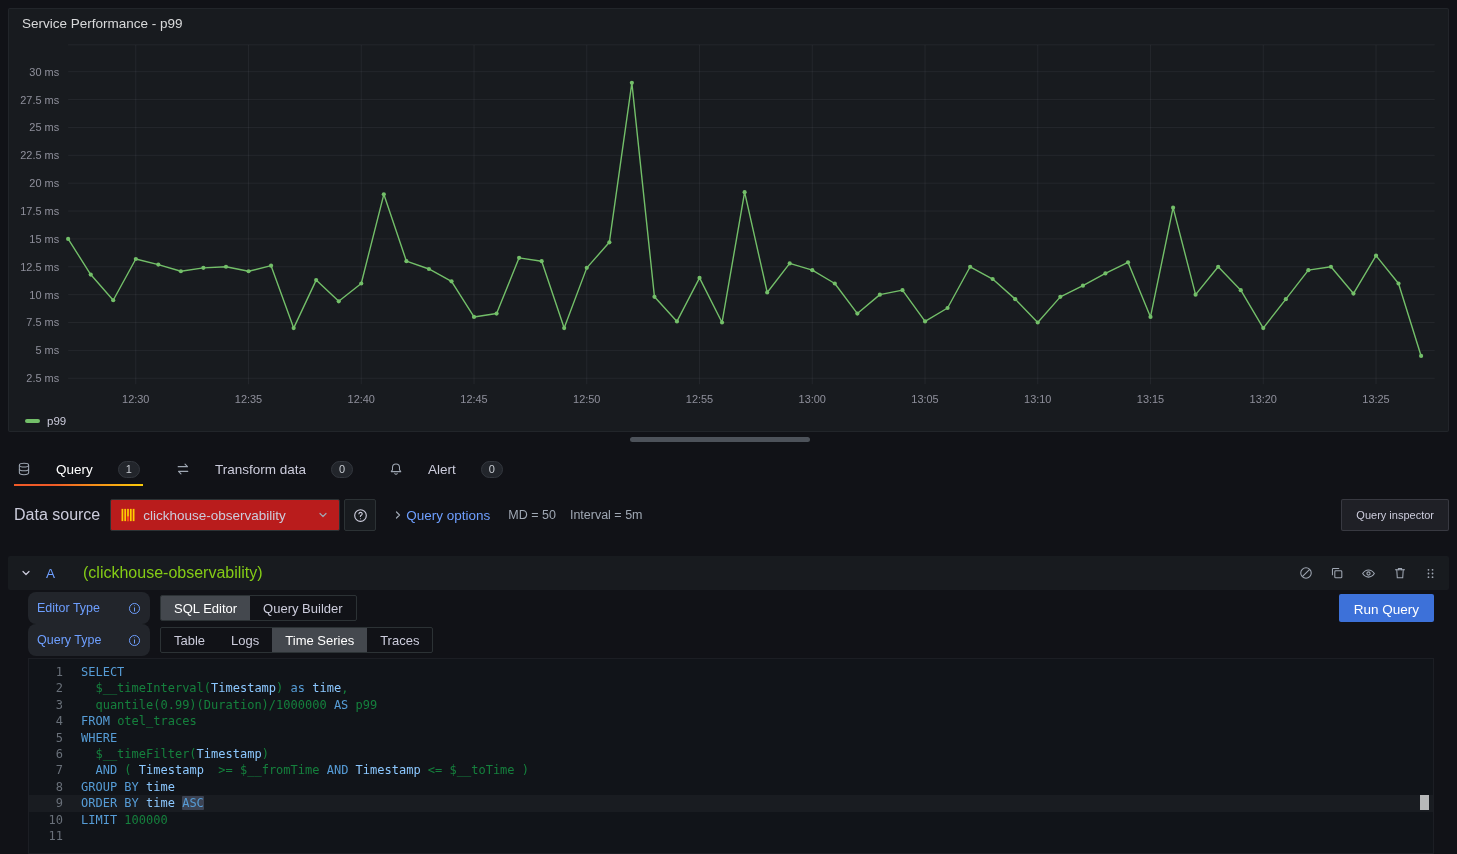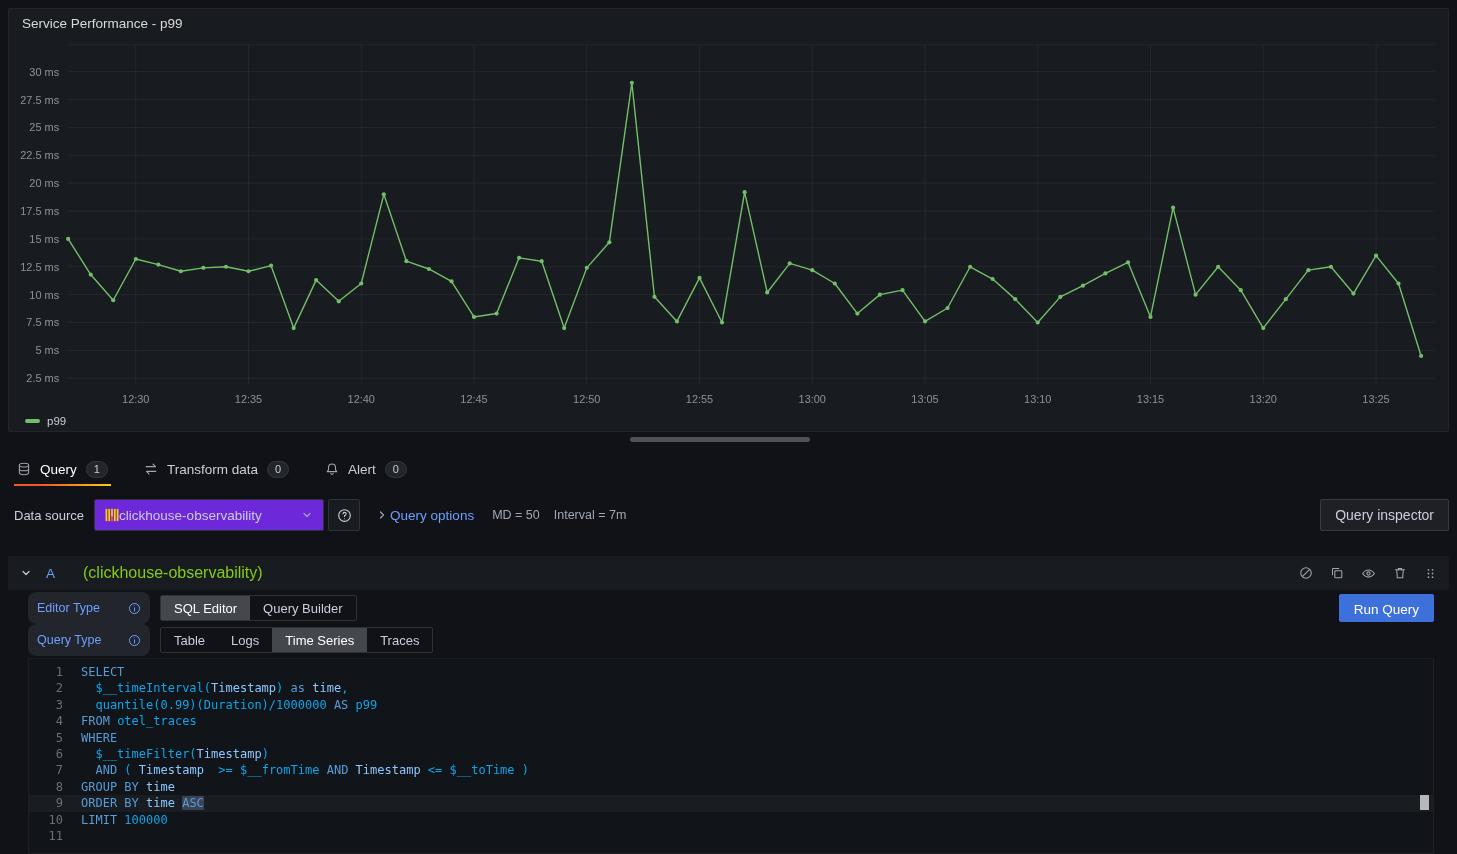--- a/index.html
+++ b/index.html
@@ -12,45 +12,45 @@
   .panel-title{position:absolute;left:13px;top:7px;font-size:13.5px;font-weight:400;color:#D8D9DA;z-index:2}
   #chart-svg{position:absolute;left:0;top:0;width:100%;height:100%}
   #chart-svg text{font-family:"Liberation Sans",sans-serif;font-size:11px;fill:rgba(204,204,220,0.65)}
   .legend{position:absolute;left:16px;top:406px;display:flex;align-items:center;gap:7px;cursor:pointer;z-index:2}
   .legend-swatch{width:15px;height:4px;border-radius:2px;background:#73BF69}
   .legend-label{font-size:11.5px;color:#CCCCDC}
   .hscroll-thumb{position:absolute;left:630px;top:437px;width:180px;height:5px;border-radius:3px;background:#4D525A;cursor:pointer}
 
   
   #tabs-row{position:absolute;left:14px;top:452px;height:34px;display:flex;gap:30px}
-  .tab{position:relative;display:flex;align-items:center;gap:9px;padding:0 3px;cursor:pointer;color:#CCCCDC}
+  .tab{position:relative;display:flex;align-items:center;gap:25px;padding:0 3px;cursor:pointer;color:#CCCCDC}
   .tab .t-icon{display:flex;color:#9FA7B3}
   .t-label{font-size:13.5px}
   .tab.active .t-label{color:#FFFFFF;font-weight:500}
   .t-badge{font-size:11px;color:#C7CBD1;background:#22252B;border:1px solid #33373E;border-radius:9px;
            padding:1px 7px;line-height:13px}
   .t-underline{position:absolute;left:0;right:0;bottom:0;height:2px;
            background-image:linear-gradient(90deg,#F05A28 30%,#FBCA0A 99%)}
 
   
   #ds-row{position:absolute;left:8px;top:499px;width:1441px;height:32px;display:flex;align-items:center}
-  .ds-label{font-size:13px;color:#CCCCDC;margin:0 10px 0 6px}
-  .ds-picker{width:230px;height:32px;display:flex;align-items:center;padding:0 10px;background:#6d28d9;
+  .ds-label{font-size:16px;color:#CCCCDC;margin:0 10px 0 6px}
+  .ds-picker{width:230px;height:32px;display:flex;align-items:center;gap:8px;padding:0 10px;background:#b91c1c;
              border:1px solid #2C3235;border-radius:2px;cursor:pointer;box-sizing:border-box}
   .ds-value{font-size:13.5px;color:#CCCCDC;flex:1;white-space:nowrap}
   .chev{color:#9FA7B3;display:flex}
   .icon-btn{width:32px;height:32px;margin-left:4px;display:flex;align-items:center;justify-content:center;
             background:#181B1F;border:1px solid #2C3235;border-radius:2px;color:#CCCCDC;cursor:pointer;box-sizing:border-box}
   button{font-family:inherit}
   .q-options{flex:1;display:flex;align-items:center;margin-left:16px;gap:2px}
   .qo-chev{color:#9FA7B3;display:flex;cursor:pointer}
   .qo-link{font-size:13.5px;color:#6E9FFF;cursor:pointer;margin-right:16px}
   .qo-meta{font-size:12.5px;color:#9FA7B3;margin-right:12px}
   .secondary-btn{height:32px;padding:0 14px;background:rgba(204,204,220,0.08);border:1px solid rgba(204,204,220,0.15);
-            border-radius:2px;color:#CCCCDC;font-size:14px;font-weight:500;cursor:pointer}
+            border-radius:2px;color:#CCCCDC;font-size:11px;font-weight:500;cursor:pointer}
 
   
   .query-card{position:absolute;left:8px;top:556px;width:1441px;height:298px}
   .q-header{height:34px;background:#181B1F;border-radius:2px;display:flex;align-items:center;padding:0 12px;box-sizing:border-box}
   .q-collapse{color:#CCCCDC;display:flex;cursor:pointer}
   .refid{color:#6E9FFF;font-size:13.5px;font-weight:500;margin-left:14px;cursor:pointer}
   .ds-hint{font-size:16px;color:#84cc16;margin-left:28px}
   .q-actions{margin-left:auto;display:flex;align-items:center;gap:17px;color:#9FA7B3}
   .q-actions .a-icon{display:flex;cursor:pointer}
 
@@ -68,21 +68,21 @@
 
   .code-editor{position:relative;margin-top:4px;width:1406px;height:196px;background:#111419;
             border:1px solid rgba(204,204,220,0.06);box-sizing:border-box;overflow:hidden;padding-top:5px;
             font-family:"DejaVu Sans Mono","Liberation Mono",monospace;font-size:12px;cursor:text}
   .c-line{display:flex;height:16.4px;line-height:16.4px;white-space:pre}
   .c-line.current{background:rgba(255,255,255,0.035)}
   .c-ln{width:34px;text-align:right;color:#697079;flex:none;user-select:none}
   .c-code{margin-left:18px}
   .tok-kw{color:#569CD6}
   .tok-f{color:#8CC8FF}
-  .tok-d{color:#0ea5e9}
+  .tok-d{color:#15803d}
   .tok-sel{background:#3B4252;border-radius:1px}
   .cursor-marker{position:absolute;right:4px;top:136px;width:9px;height:15px;background:#D4D4D4;opacity:.85}
 </style>
 </head>
 <body>
 
 <div class="panel">
   <div class="panel-title">Service Performance - p99</div>
   <svg id="chart-svg" viewBox="0 0 1441 424">
       <line x1="57" y1="36" x2="1430" y2="36" stroke="rgba(204,204,220,0.07)"></line>
@@ -269,21 +269,21 @@
     </span>
   </button>
   <div class="q-options">
     <span class="qo-chev">
       <svg width="12" height="12" viewBox="0 0 16 16" fill="none" stroke="currentColor" stroke-width="1.6" stroke-linecap="round" stroke-linejoin="round">
           <path d="M6 4l4 4-4 4"></path>
         </svg>
     </span>
     <span class="qo-link">Query options</span>
     <span class="qo-meta">MD = 50</span>
-    <span class="qo-meta">Interval = 7m</span>
+    <span class="qo-meta">Interval = 5m</span>
   </div>
   <button class="secondary-btn">Query inspector</button>
 </div>
 
 <div class="query-card">
   <div class="q-header">
     <span class="q-collapse">
       <svg width="12" height="12" viewBox="0 0 16 16" fill="none" stroke="currentColor" stroke-width="1.6" stroke-linecap="round" stroke-linejoin="round">
           <path d="M4 6l4 4 4-4"></path>
         </svg>

